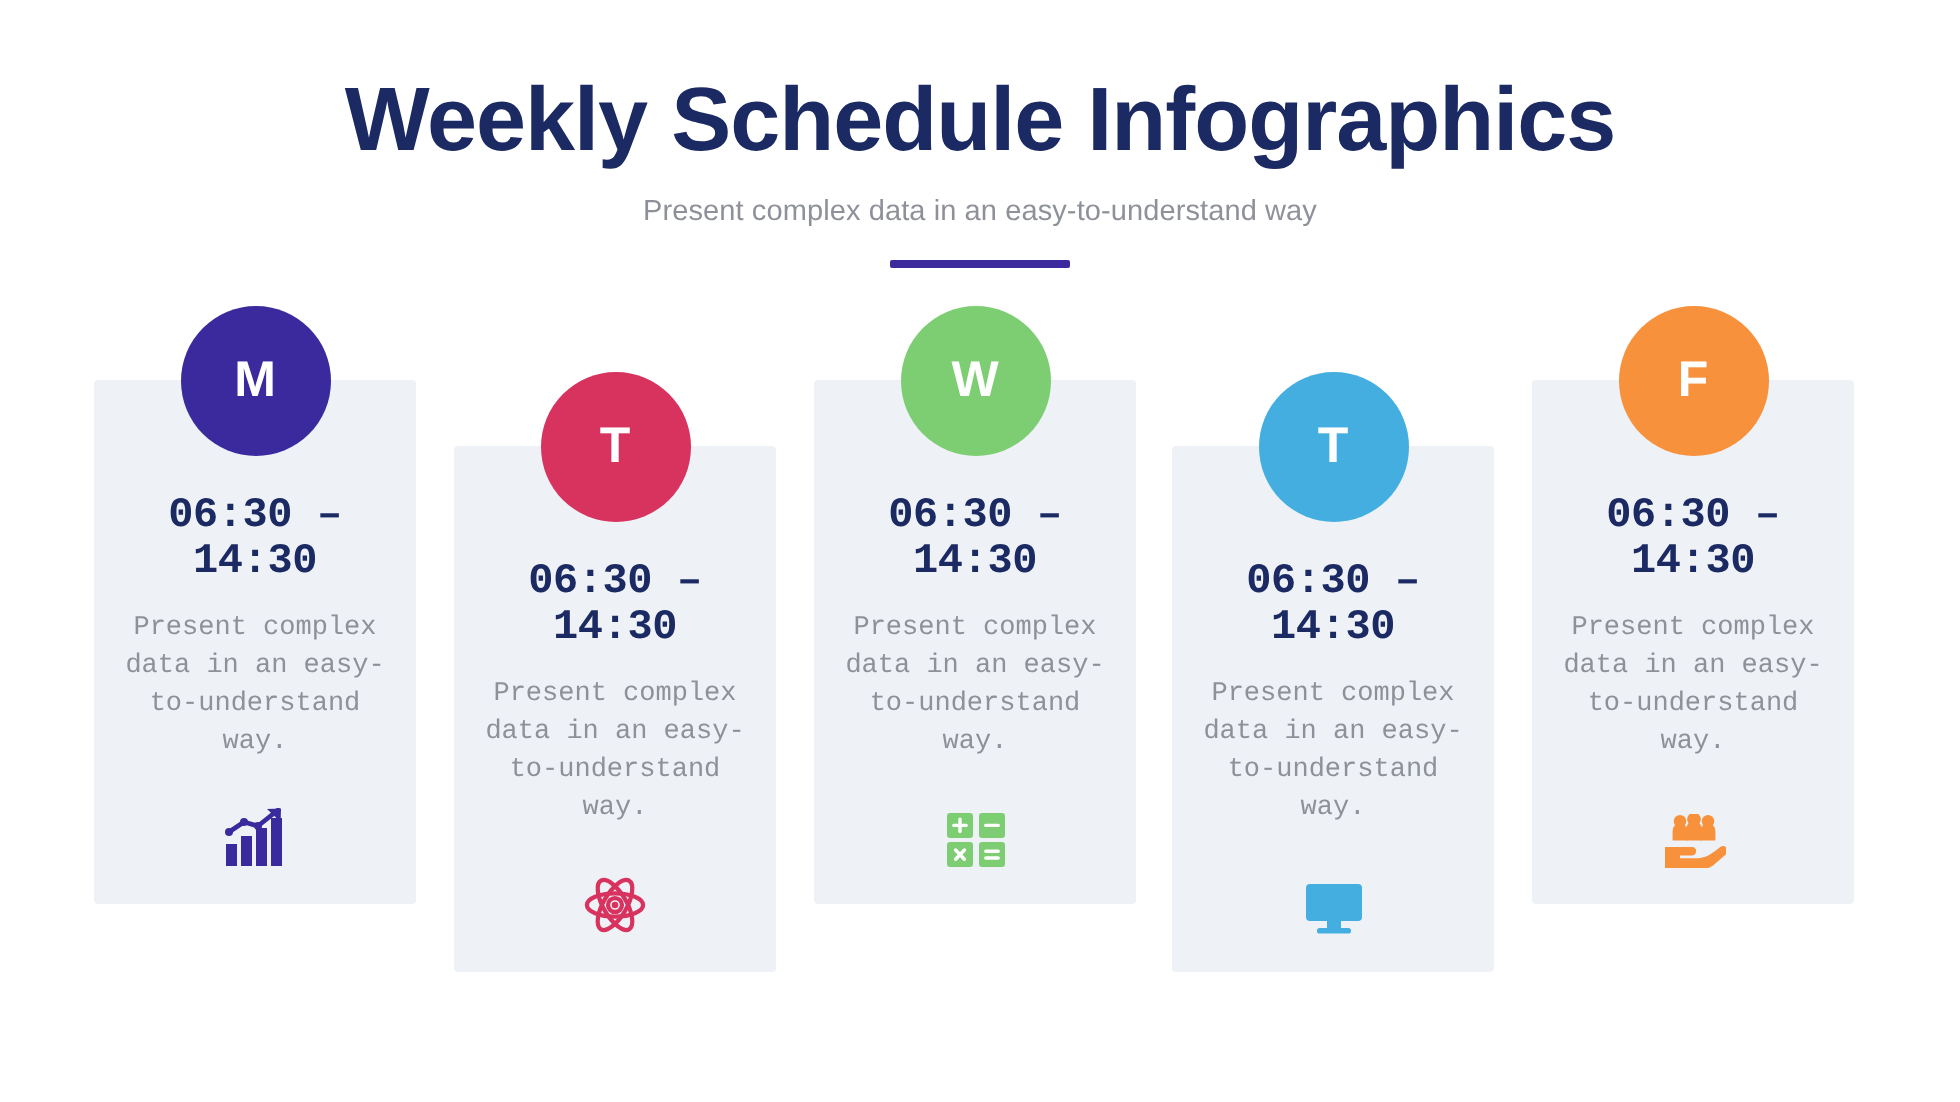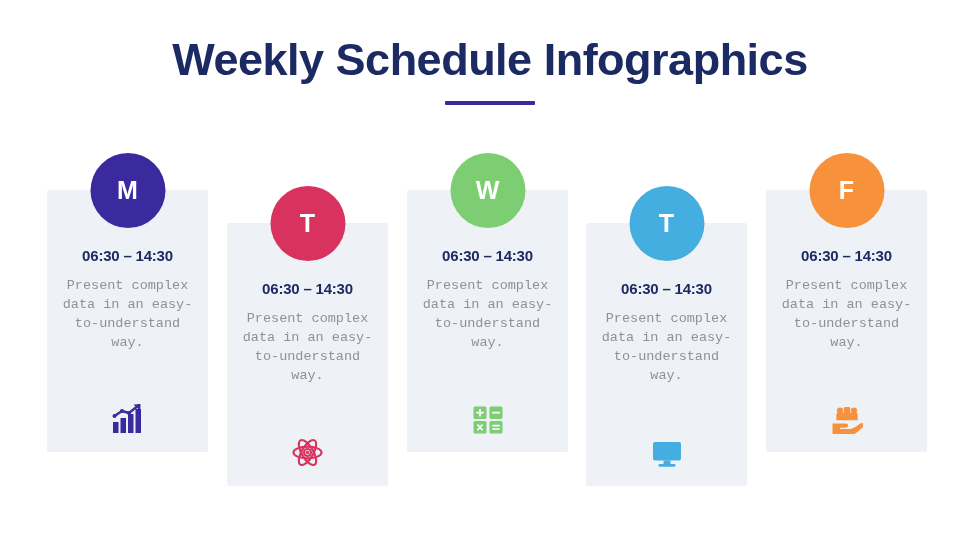--- a/index.html
+++ b/index.html
@@ -99,26 +99,26 @@
     font-weight: bold;
     font-family: "Liberation Sans", sans-serif;
     line-height: 1;
   }
 
   .card-body {
     padding-top: 57px;
   }
 
   .time {
-    font-size: 15px;
+    font-size: 21px;
     font-weight: bold;
     color: #1b2a63;
     margin: 0;
     letter-spacing: -0.2px;
-    font-family: Liberation Sans, sans-serif;
+    font-family: Liberation Mono, monospace;
   }
 
   .desc {
     font-size: 13.5px;
     color: #8e9199;
     line-height: 1.42;
     margin: 12px 14px 0 14px;
     font-family: Liberation Mono, monospace;
   }
 
@@ -134,20 +134,21 @@
   }
   .icon-wrap svg { display: block; }
 </style>
 </head>
 <body>
 
 <div id="slide">
 
   <div class="header">
     <h1 class="title">Weekly Schedule Infographics</h1>
+    <p class="subtitle">Present complex data in an easy-to-understand way</p>
     <div class="accent-bar" style="background: rgb(59, 42, 158);"></div>
   </div>
 
   <div class="cards">
 
     <div class="card card-1 up" style="background: rgb(238, 242, 247);">
       <div class="circle" style="background: rgb(59, 42, 158);">
         <span>M</span>
       </div>
       <div class="card-body">

